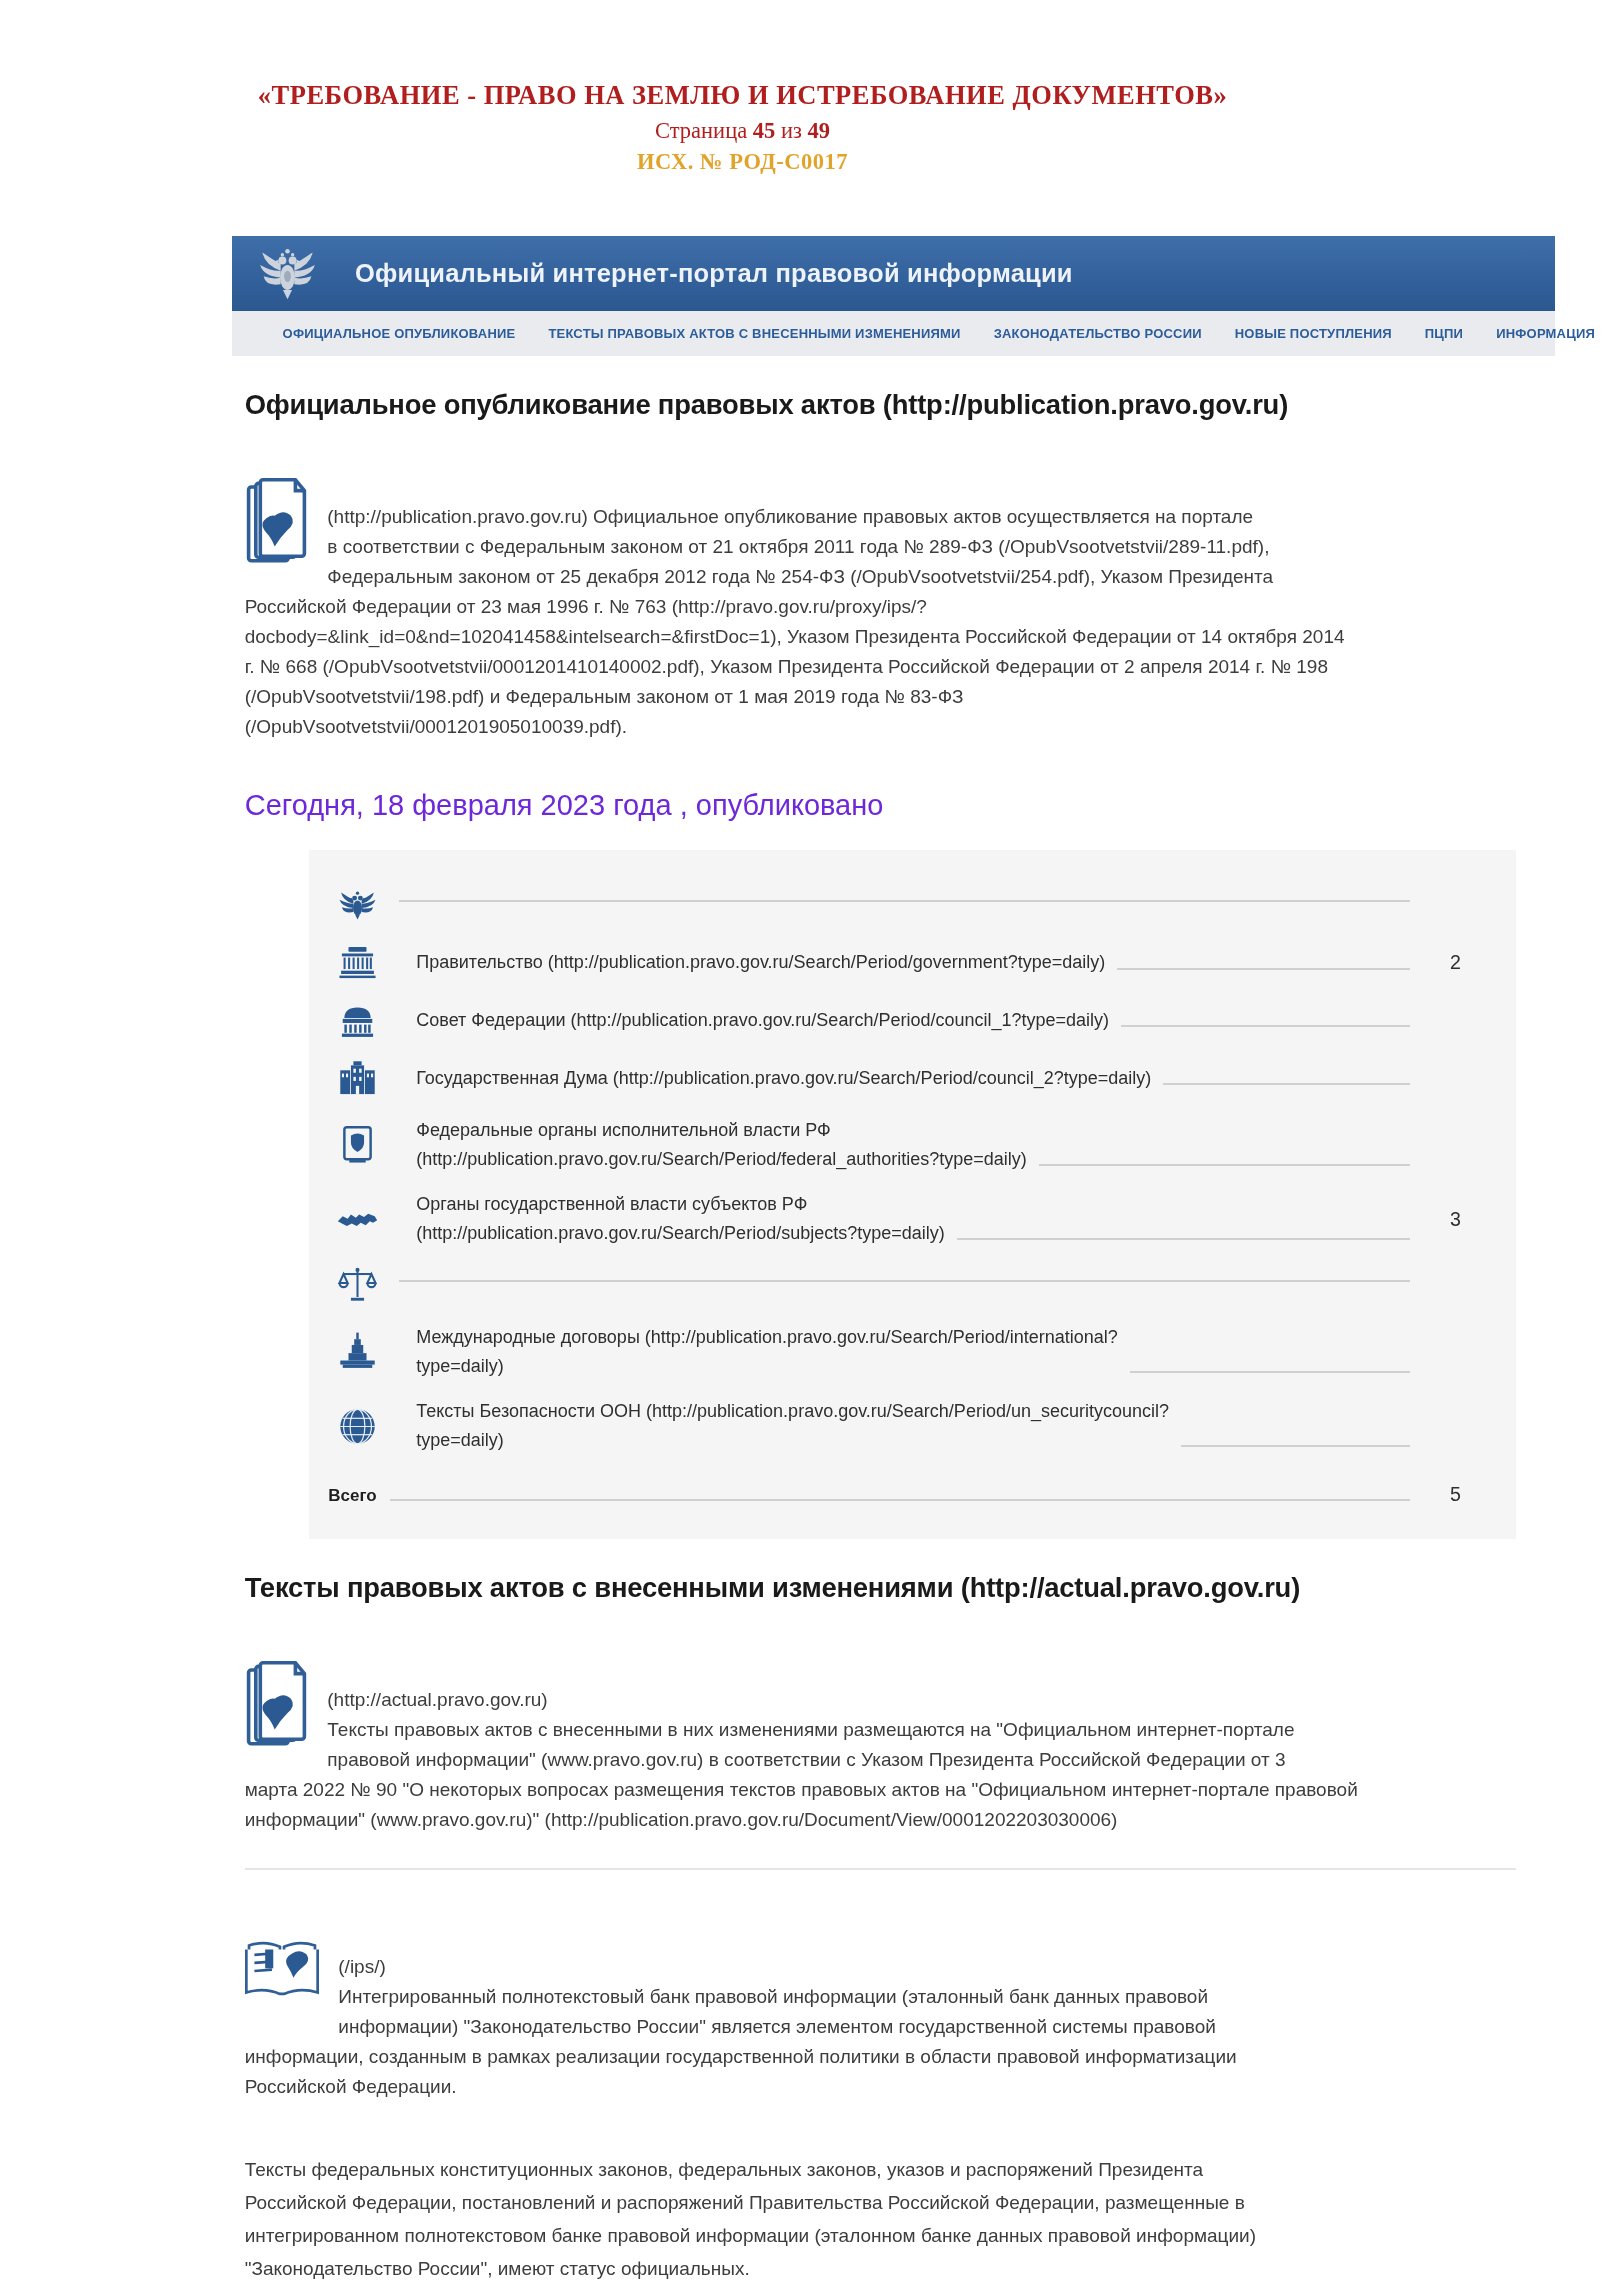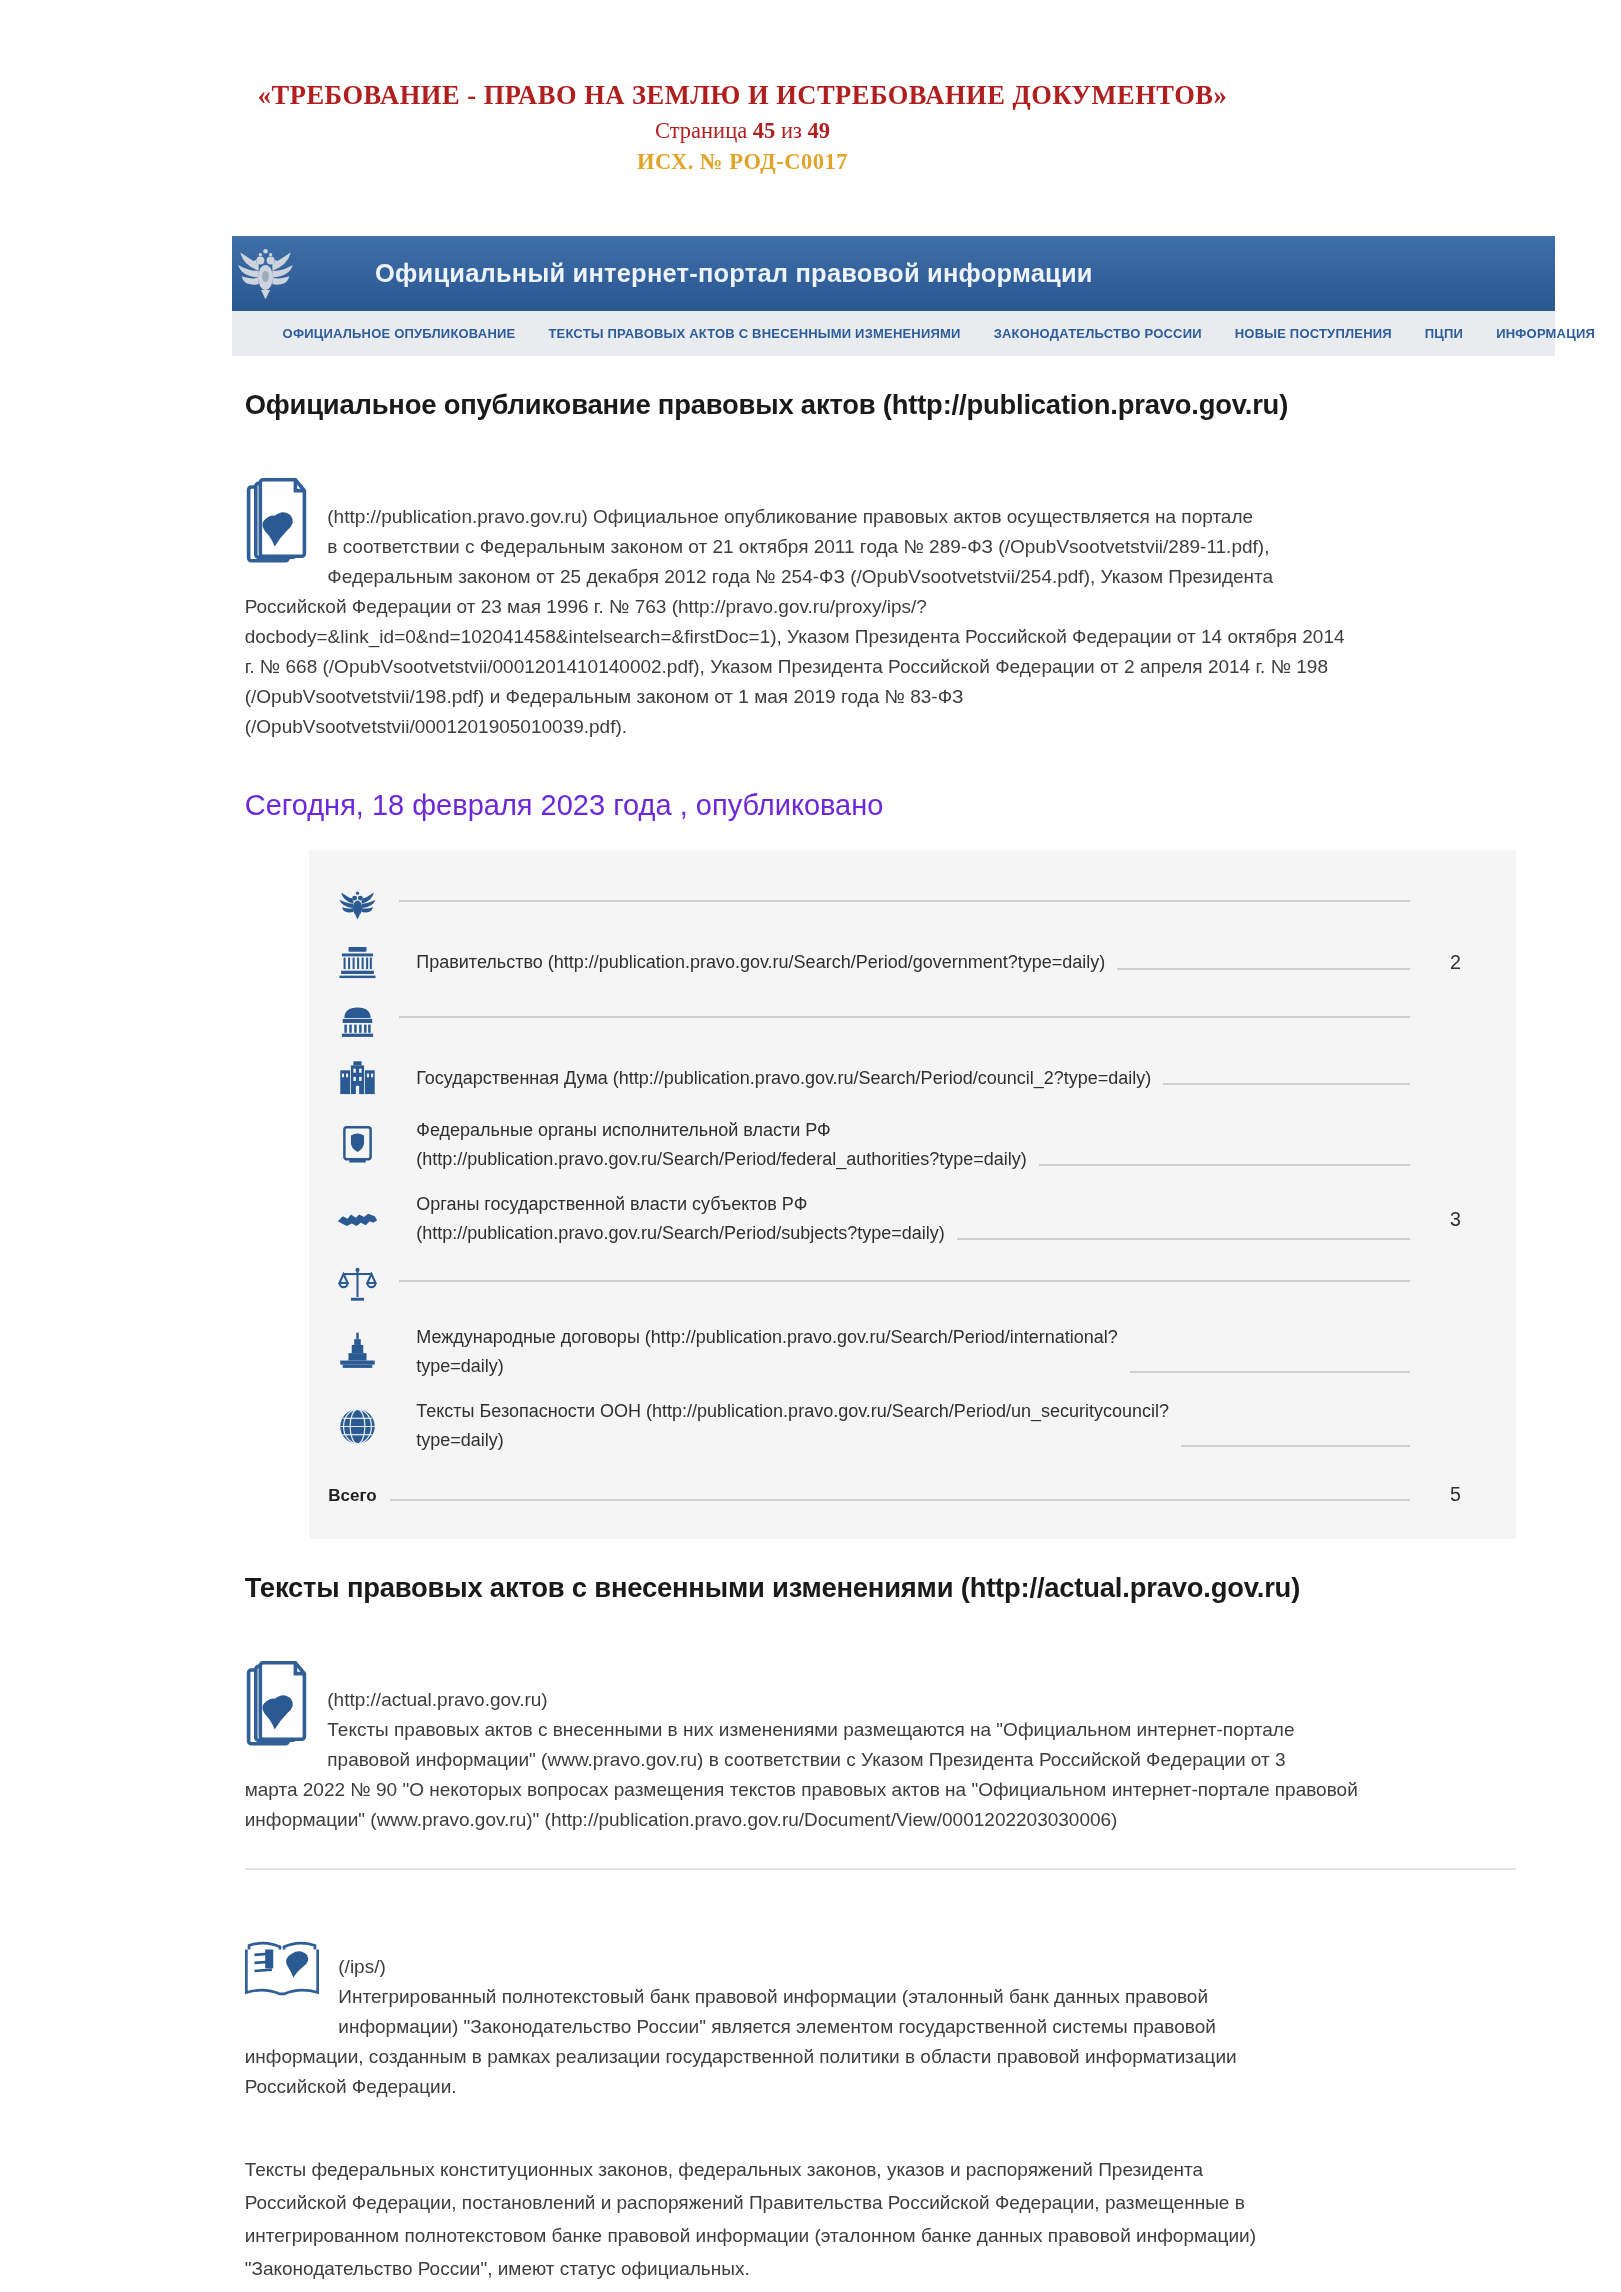--- a/index.html
+++ b/index.html
@@ -14,23 +14,22 @@
   .doc-header { padding-top:80px; text-align:center; font-family:"Liberation Serif", serif; }
   .doc-title { color:#b01e1e; font-weight:700; font-size:26.5px; letter-spacing:0.5px; }
   .doc-pageline { color:#b01e1e; font-size:22.5px; margin-top:6.9px; }
   .doc-pageline b { font-weight:700; }
   .doc-ref { color:#e2a32a; font-size:22.5px; font-weight:700; margin-top:4.9px; letter-spacing:0.5px; }
 
   
   .shot { width:1323px; margin:61px 0 0 232px; background:#fff; }
 
   .site-header {
-    height:75px; display:flex; align-items:center; padding-left:5px;
+    height:75px; display:flex; align-items:center; padding-left:27px;
     background:linear-gradient(180deg,#3f6fa8 0%, #33619c 55%, #2c5890 100%);
-    gap:42px;
   }
   .emblem { width:57px; height:65px; flex:0 0 57px; }
   .site-title { color:#eef3f9; font-weight:700; font-size:25.5px; margin-left:39px; letter-spacing:0.2px; }
 
   .site-nav {
     height:45px; background:#e9ebee; display:flex; align-items:center;
     padding:0 23.5px 0 17.6px; gap:33px;
     color:#2b5c9b; font-size:13px; font-weight:700; letter-spacing:0.2px; white-space:nowrap;
   }
   .site-nav .nav-item { cursor:pointer; }
@@ -217,20 +216,21 @@
                   <rect x="30" y="60" width="6" height="20"></rect>
                   <rect x="42" y="60" width="6" height="20"></rect>
                   <rect x="54" y="60" width="6" height="20"></rect>
                   <rect x="66" y="60" width="6" height="20"></rect>
                   <rect x="76" y="60" width="6" height="20"></rect>
               <rect x="12" y="82" width="76" height="8"></rect>
             </g>
               </svg>
           </span>
           <span class="rc">
+              <span class="rtxt">Совет Федерации (http://publication.pravo.gov.ru/Search/Period/council_1?type=daily)</span>
               <span class="rfill"></span>
             </span>
           <span class="rcount"></span>
         </div>
 
         <div class="row">
           <span class="ric">
             <svg viewBox="0 0 100 100">
                 <g class="icon-blue">
               <rect x="8" y="30" width="24" height="58"></rect>

